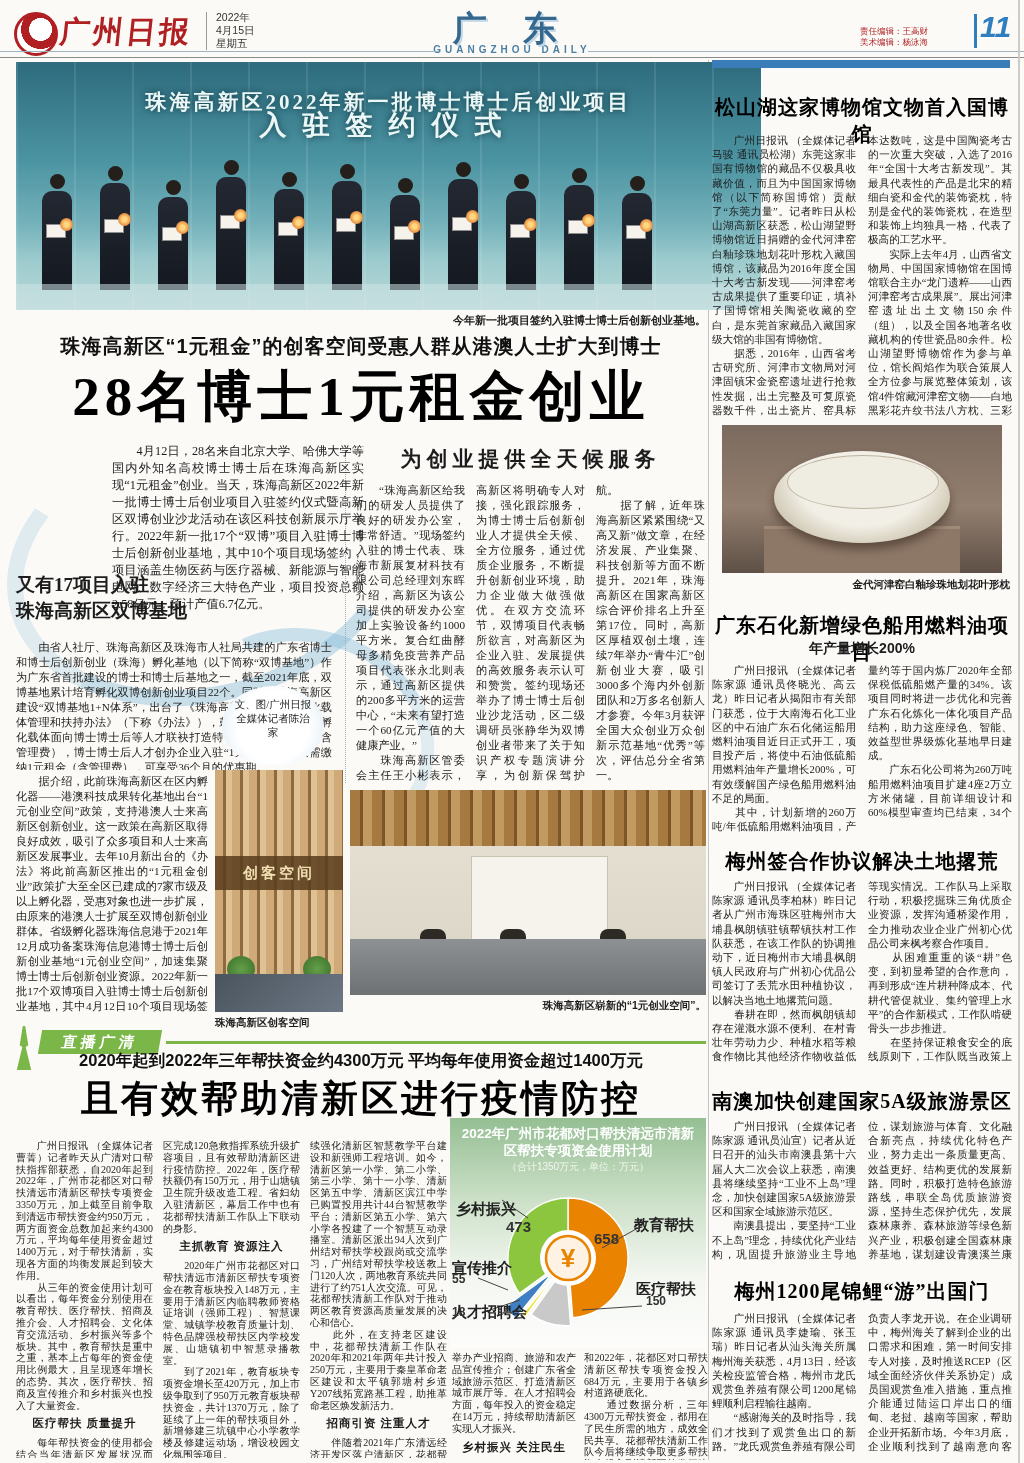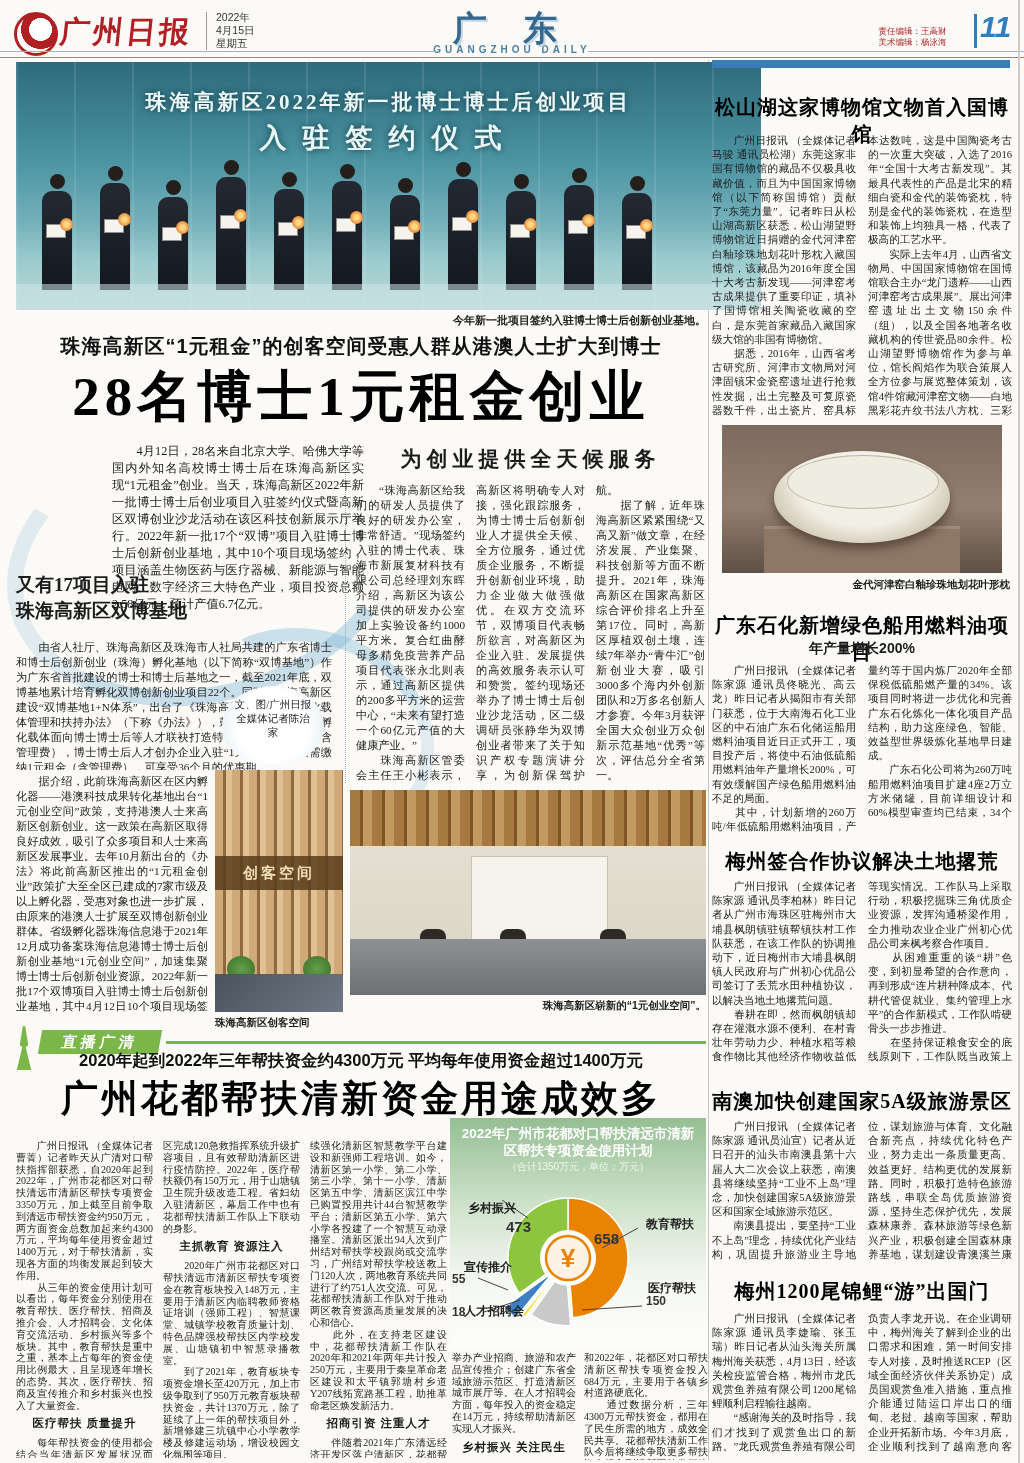--- a/index.html
+++ b/index.html
@@ -12,37 +12,37 @@
   .brand{left:60px;top:12px;font-size:30px;font-weight:900;color:#b02023;letter-spacing:3px;
     transform:skewX(-6deg);font-family:"Liberation Serif",serif;}
   .hdr-div{left:206px;top:12px;width:1px;height:38px;background:#9a9a9a;}
   .date-block{left:216px;top:11px;font-family:Liberation Sans, sans-serif;font-size:10.5px;line-height:13px;color:#333;}
   .section-title{left:0;top:6px;width:1024px;text-align:center;font-size:34px;font-weight:900;color:#35688f;
     letter-spacing:14px;text-shadow:2px 2px 0 #c2d6e4;}
   .section-en{left:0;top:44px;width:1024px;text-align:center;font-family:"Liberation Sans",sans-serif;
     font-size:10px;letter-spacing:4px;color:#4a7fa5;font-weight:bold;}
   .hdr-line-l{left:0;top:51px;width:438px;height:1px;background:#9fb4c2;}
   .hdr-line-r{left:588px;top:51px;width:436px;height:1px;background:#9fb4c2;}
-  .editors{left:860px;top:26px;width:105px;text-align:center;font-family:"Liberation Sans",sans-serif;
+  .editors{left:860px;top:26px;width:105px;text-align:left;font-family:"Liberation Sans",sans-serif;
     font-size:8.5px;line-height:11px;color:#b02023;}
   .pagenum-bar{left:974px;top:14px;width:3px;height:34px;background:#2f7fc0;}
   .pagenum{left:980px;top:10px;font-size:30px;font-weight:900;font-style:italic;color:#2f7fc0;
     font-family:"Liberation Sans",sans-serif;}
   .hdr-rule{left:0;top:57px;width:1024px;height:1px;background:#8c8c8c;}
   .side-divider{left:708px;top:60px;width:1px;height:1400px;background:#c4c4c4;}
   .page-edge{left:1018px;top:0;width:2px;height:1463px;background:#cfccc6;}
   
   .main-photo{left:16px;top:62px;width:745px;height:248px;overflow:hidden;
     background:linear-gradient(180deg,#2d6b7d 0%,#4c94a2 40%,#74b1ba 65%,#9ccbce 80%,#bcd9d8 100%);}
   .main-photo .glass{position:absolute;inset:0;
     background:repeating-linear-gradient(90deg,rgba(255,255,255,.10) 0 2px,rgba(255,255,255,0) 2px 58px);}
   .main-photo .stage{position:absolute;left:0;bottom:0;width:100%;height:26px;background:rgba(205,228,230,.55);}
   .pt1{position:absolute;left:0;top:26px;width:100%;text-align:center;color:#eaf7f6;font-weight:900;
     font-size:21px;letter-spacing:3px;text-shadow:0 0 7px rgba(10,50,60,.9);}
-  .pt2{position:absolute;left:0;top:58px;width:100%;text-align:center;color:#eaf7f6;font-weight:900;
+  .pt2{position:absolute;left:0;top:45px;width:100%;text-align:center;color:#eaf7f6;font-weight:900;
     font-size:27px;letter-spacing:16px;text-shadow:0 0 7px rgba(10,50,60,.9);}
   #people{position:absolute;left:24px;bottom:18px;width:650px;display:flex;gap:24px;align-items:flex-end;}
   .person{position:relative;width:34px;}
   .person .head{width:15px;height:15px;border-radius:50%;background:#241f1b;margin:0 auto;}
   .person .torso{width:30px;border-radius:10px 10px 0 0;margin:2px auto 0;
     background:linear-gradient(180deg,#232832,#141820);}
   .person .cert{position:absolute;width:18px;height:12px;background:#f5f3ec;border:1px solid #8d8d8d;
     top:42%;left:6px;}
   .person .flower{position:absolute;width:13px;height:13px;border-radius:50%;top:37%;right:1px;
     background:radial-gradient(circle,#ffd77e 25%,#e07f38 75%);}
@@ -111,21 +111,21 @@
     font-size:11.5px;font-weight:bold;letter-spacing:1px;}
   .bcol-low{position:absolute;top:1352px;width:124px;height:108px;overflow:hidden;font-size:10px;
     line-height:11.8px;text-align:justify;}
   
   .chart-box{left:450px;top:1118px;width:256px;height:230px;
     background:linear-gradient(180deg,#95bf93 0%,#cfe2cb 38%,#f4f7f1 70%,#fdfdfc 100%);}
   .chart-title{position:absolute;left:6px;top:7px;width:244px;text-align:center;color:#fff;
     font-family:"Liberation Sans",sans-serif;font-weight:bold;font-size:13.5px;line-height:17px;}
   .chart-subtitle{position:absolute;left:0;top:42px;width:256px;text-align:center;color:#f3f8ef;
     font-family:"Liberation Sans",sans-serif;font-size:10px;}
-  .pie-label{position:absolute;font-family:"Liberation Sans",sans-serif;font-weight:bold;font-size:12px;color:#222;margin-left:12px;}
+  .pie-label{position:absolute;font-family:"Liberation Sans",sans-serif;font-weight:bold;font-size:15px;color:#222;}
   .pie-value{position:absolute;font-family:"Liberation Sans",sans-serif;font-weight:bold;font-size:15px;color:#333;}
   .pie-value.small{font-size:12px;}
   
   .side-bluebar{left:712px;top:60px;width:298px;height:8px;background:#3a7cb8;}
   .s-head{position:absolute;left:712px;width:300px;text-align:center;font-size:20px;font-weight:900;
     letter-spacing:1px;color:#000;}
   .s-subhead{position:absolute;left:712px;width:300px;text-align:center;font-size:14px;font-weight:bold;
     font-family:"Liberation Sans",sans-serif;}
   .sbody{position:absolute;left:712px;width:300px;column-count:2;column-gap:12px;font-size:10.6px;
     line-height:14.2px;text-align:justify;white-space:pre-line;overflow:hidden;}
@@ -284,21 +284,21 @@
     <div class="chair" style="left:150px;"></div>
     <div class="chair" style="left:250px;"></div>
     <div class="floor"></div>
   </div>
   <div class="abs photo2-caption">珠海高新区崭新的“1元创业空间”。</div>
 
   <div class="abs tower-icon"></div>
   <div class="abs live-banner">直播广清</div>
   <div class="abs green-rule"></div>
   <div class="abs b-kicker">2020年起到2022年三年帮扶资金约4300万元  平均每年使用资金超过1400万元</div>
-  <div class="abs b-headline">广州花都帮扶清新资金用途成效多</div>
+  <div class="abs b-headline">且有效帮助清新区进行疫情防控</div>
 
   <div class="bcol" style="left:16px;">
     <p>　　广州日报讯 （全媒体记者曹菁）记者昨天从广清对口帮扶指挥部获悉，自2020年起到2022年，广州市花都区对口帮扶清远市清新区帮扶专项资金3350万元，加上截至目前争取到清远市帮扶资金约950万元，两方面资金总数加起来约4300万元，平均每年使用资金超过1400万元，对于帮扶清新，实现各方面的均衡发展起到较大作用。</p>
     <p>　　从三年的资金使用计划可以看出，每年资金分别使用在教育帮扶、医疗帮扶、招商及推介会、人才招聘会、文化体育交流活动、乡村振兴等多个板块。其中，教育帮扶是重中之重，基本上占每年的资金使用比例最大，且呈现逐年增长的态势。其次，医疗帮扶、招商及宣传推介和乡村振兴也投入了大量资金。</p>
     <h5>医疗帮扶 质量提升</h5>
     <p>　　每年帮扶资金的使用都会结合当年清新区发展状况而定，例如，2020年的1000万元帮扶资金中，卫生帮扶占了430万元，几乎占资金总额的一半！帮助清新</p>
   </div>
   <div class="bcol" style="left:163px;">
     <p>区完成120急救指挥系统升级扩容项目，且有效帮助清新区进行疫情防控。2022年，医疗帮扶额仍有150万元，用于山塘镇卫生院升级改造工程。省妇幼入驻清新区，幕后工作中也有花都帮扶清新工作队上下联动的身影。</p>
     <h5>主抓教育 资源注入</h5>

